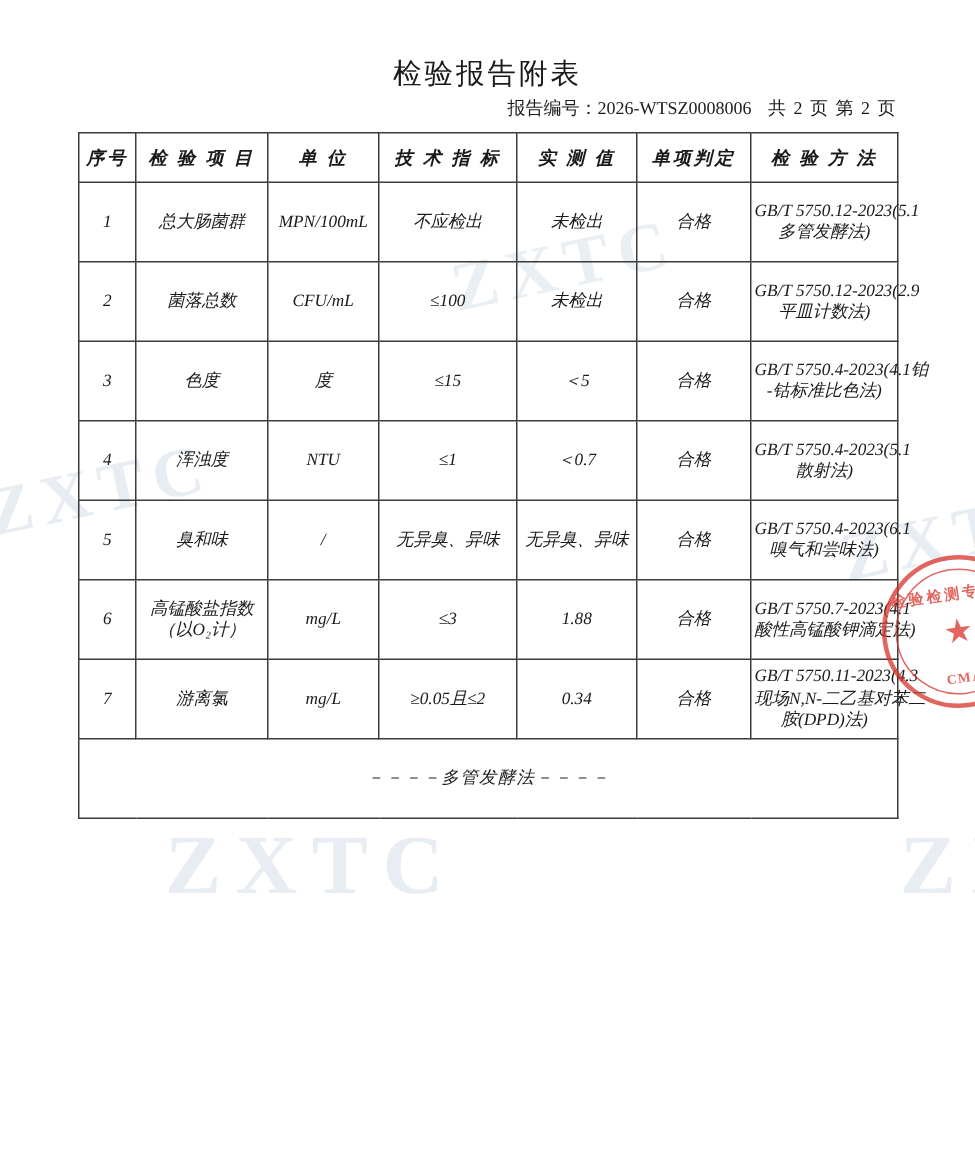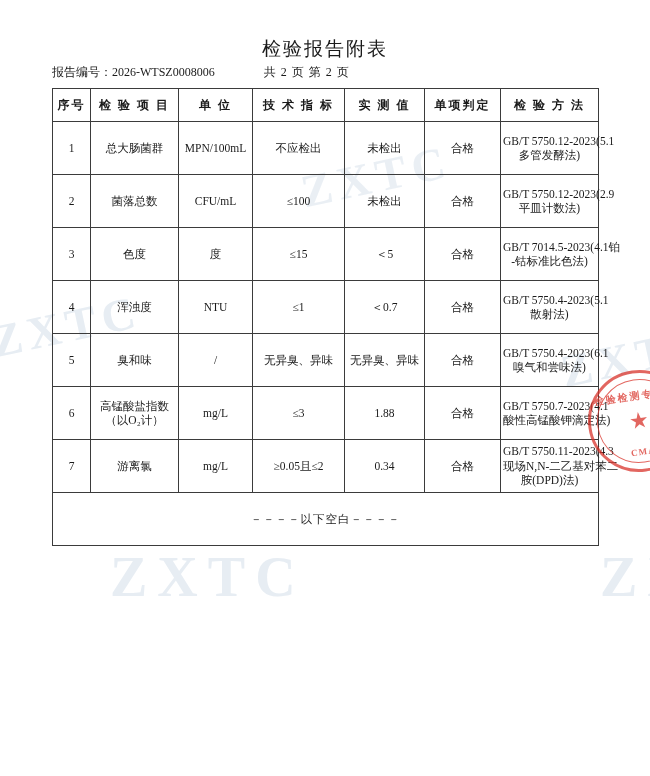--- a/index.html
+++ b/index.html
@@ -50,35 +50,35 @@
     font-weight: normal;
     letter-spacing: 2px;
     z-index: 3;
   }
   .meta-row {
     position: absolute;
     top: 64px;
     left: 52px;
     width: 546px;
     display: flex;
-    justify-content: flex-start;
+    justify-content: flex-end;
     font-size: 12px;
     z-index: 3;
-    gap: 38px;
   }
   .meta-left { white-space: nowrap; }
   .meta-right { white-space: nowrap; letter-spacing: 1px; margin-left: 11px; }
 
   
   .table-wrap {
     position: absolute;
     top: 88px;
     left: 52px;
     width: 546px;
     z-index: 2;
+    font-style: italic;
   }
   table.report {
     border-collapse: collapse;
     width: 546px;
     table-layout: fixed;
     background: transparent;
   }
   table.report th, table.report td {
     border: 1px solid #3b3b3b;
     text-align: center;
@@ -236,21 +236,21 @@
           </td>
         </tr>
         <tr>
           <td>3</td>
           <td class="item-cell">色度</td>
           <td>度</td>
           <td>≤15</td>
           <td>＜5</td>
           <td>合格</td>
           <td class="method-cell">
-            <div>GB/T 7014.5-2023(4.1铂</div>
+            <div>GB/T 5750.4-2023(4.1铂</div>
             <div>-钴标准比色法)</div>
           </td>
         </tr>
         <tr>
           <td>4</td>
           <td class="item-cell">浑浊度</td>
           <td>NTU</td>
           <td>≤1</td>
           <td>＜0.7</td>
           <td>合格</td>
@@ -290,21 +290,21 @@
           <td>≥0.05且≤2</td>
           <td>0.34</td>
           <td>合格</td>
           <td class="method-cell">
             <div>GB/T 5750.11-2023(4.3</div>
             <div>现场N,N-二乙基对苯二</div>
             <div>胺(DPD)法)</div>
           </td>
         </tr>
         <tr class="blank-row">
-          <td colspan="7">－－－－以下空白－－－－</td>
+          <td colspan="7">－－－－多管发酵法－－－－</td>
         </tr>
       </tbody>
     </table>
   </div>
 
   <div class="seal">
     <div class="seal-inner"></div>
     <div class="seal-text">检验检测专用章</div>
     <div class="seal-star">★</div>
     <div class="seal-sub">CMA</div>

